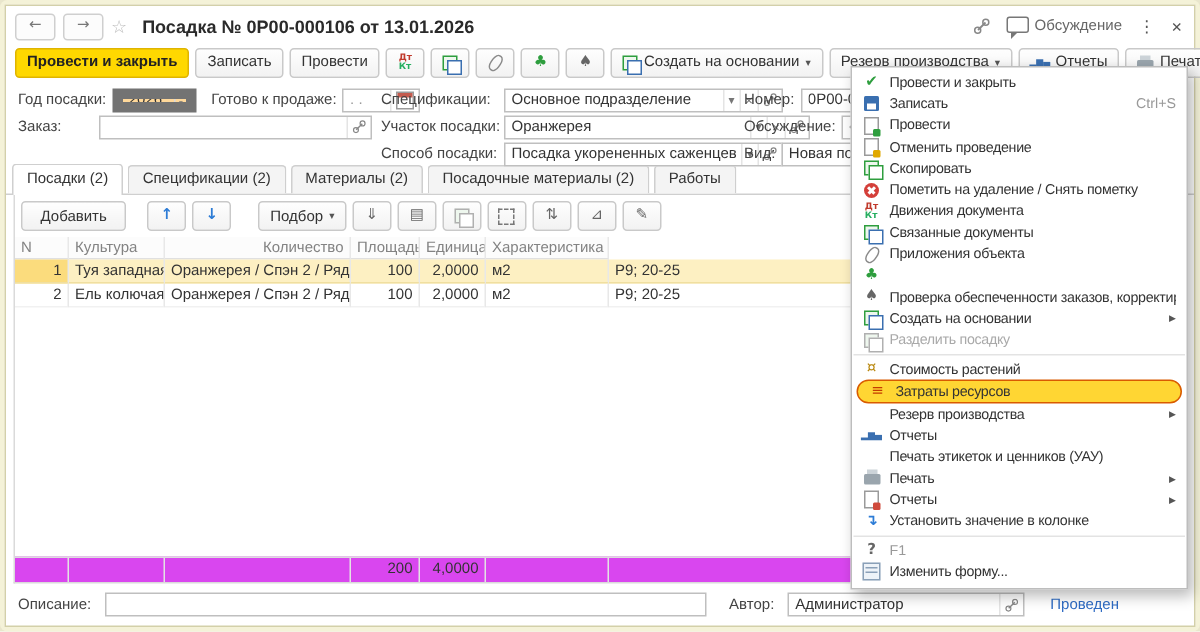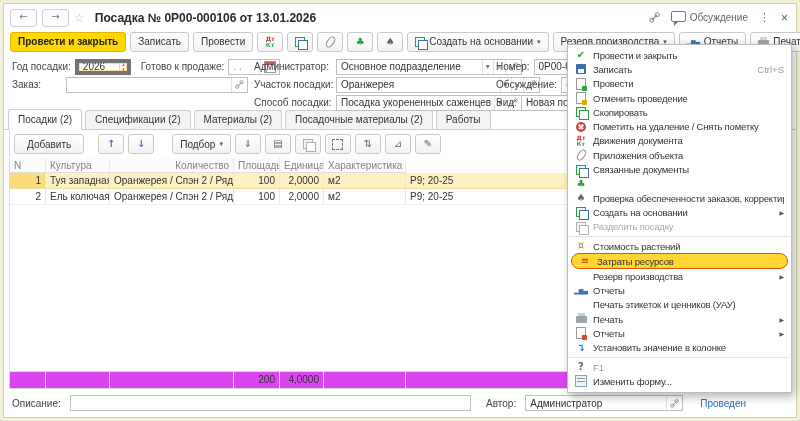--- a/index.html
+++ b/index.html
@@ -56,21 +56,21 @@
   svg.chain{flex:none}
 
   
   .formarea{position:relative;height:54px;flex:none}
   .frow{position:absolute;height:17px;display:flex;align-items:center;white-space:nowrap}
   .lbl{color:#444;margin-right:4px}
   .field{height:16px;box-sizing:border-box;border:1px solid #bfbfbf;background:#fff;display:flex;align-items:center;padding:0 0 0 4px;overflow:hidden}
   .field .val{flex:1;overflow:hidden;white-space:nowrap}
   .field .cbtn{flex:none;color:#777;padding:0 3px;border-left:1px solid #e4e4e4;font-size:8px;align-self:stretch;display:flex;align-items:center}
   .field .cbtn.xx{font-size:9px}
-  .field.focus{border:4px solid #737373;box-shadow:0 0 0 1px #ffd89a inset}
+  .field.focus{border:7px solid #737373;box-shadow:0 0 0 1px #ffd89a inset}
   .spin{flex:none;display:flex;flex-direction:column;border-left:1px solid #d9d9d9;align-self:stretch;justify-content:center;padding:0 2px;color:#777;font-size:5px;line-height:5px;font-family:"DejaVu Sans",sans-serif}
   .ph{color:#9a9a9a}
 
   
   .tabs{height:21px;flex:none;display:flex;align-items:flex-end;padding:0 4px;border-bottom:1px solid #cfcfcf}
   .tab{height:18px;line-height:18px;padding:0 9px;border:1px solid #cfcfcf;border-bottom:none;border-radius:3px 3px 0 0;background:#f4f4f4;margin-right:3px;color:#333}
   .tab.active{background:#fff;height:20px;line-height:20px;margin-bottom:-1px}
 
   
   .group{flex:1;margin:0 5px;border:1px solid #dadada;border-top:none;display:flex;flex-direction:column;min-height:0;background:#fff}
@@ -206,21 +206,21 @@
               <svg class="chain" width="9" height="9" viewBox="0 0 11 11">
                 <path d="M3 8 8 3" stroke="#888" stroke-width="1.2" fill="none"></path>
                 <circle cx="2.8" cy="8.2" r="2" fill="none" stroke="#888"></circle>
                 <circle cx="8.2" cy="2.8" r="2" fill="none" stroke="#888"></circle>
               </svg>
             </span>
       </div>
     </div>
 
     <div class="frow" style="left:250px;top:4px">
-      <span class="lbl" style="width:78px">Администратор:</span>
+      <span class="lbl" style="width:78px">Спецификации:</span>
       <div class="field" style="width:186px">
         <span class="val">Основное подразделение</span>
         <span class="cbtn">▾</span>
         <span class="cbtn xx">×</span>
         <span class="cbtn">
               <svg class="chain" width="9" height="9" viewBox="0 0 11 11">
                 <path d="M3 8 8 3" stroke="#888" stroke-width="1.2" fill="none"></path>
                 <circle cx="2.8" cy="8.2" r="2" fill="none" stroke="#888"></circle>
                 <circle cx="8.2" cy="2.8" r="2" fill="none" stroke="#888"></circle>
               </svg>
@@ -423,29 +423,29 @@
           <span class="icn">
             <span class="sh-dtkt">
               <span class="dt">Дт</span>
               <span class="kt">Кт</span>
             </span>
           </span>
           <span class="lab">Движения документа</span>
         </div>
     <div class="mi">
           <span class="icn">
+            <span class="sh-copy cb"></span>
+          </span>
+          <span class="lab">Связанные документы</span>
+        </div>
+    <div class="mi">
+          <span class="icn">
             <span class="sh-clip"></span>
           </span>
           <span class="lab">Приложения объекта</span>
-        </div>
-    <div class="mi">
-          <span class="icn">
-            <span class="sh-copy cb"></span>
-          </span>
-          <span class="lab">Связанные документы</span>
         </div>
     <div class="mi">
           <span class="icn g">♣</span>
         </div>
     <div class="mi">
           <span class="icn gy">♠</span>
           <span class="lab">Проверка обеспеченности заказов, корректировка резервов</span>
         </div>
     <div class="mi">
           <span class="icn">

